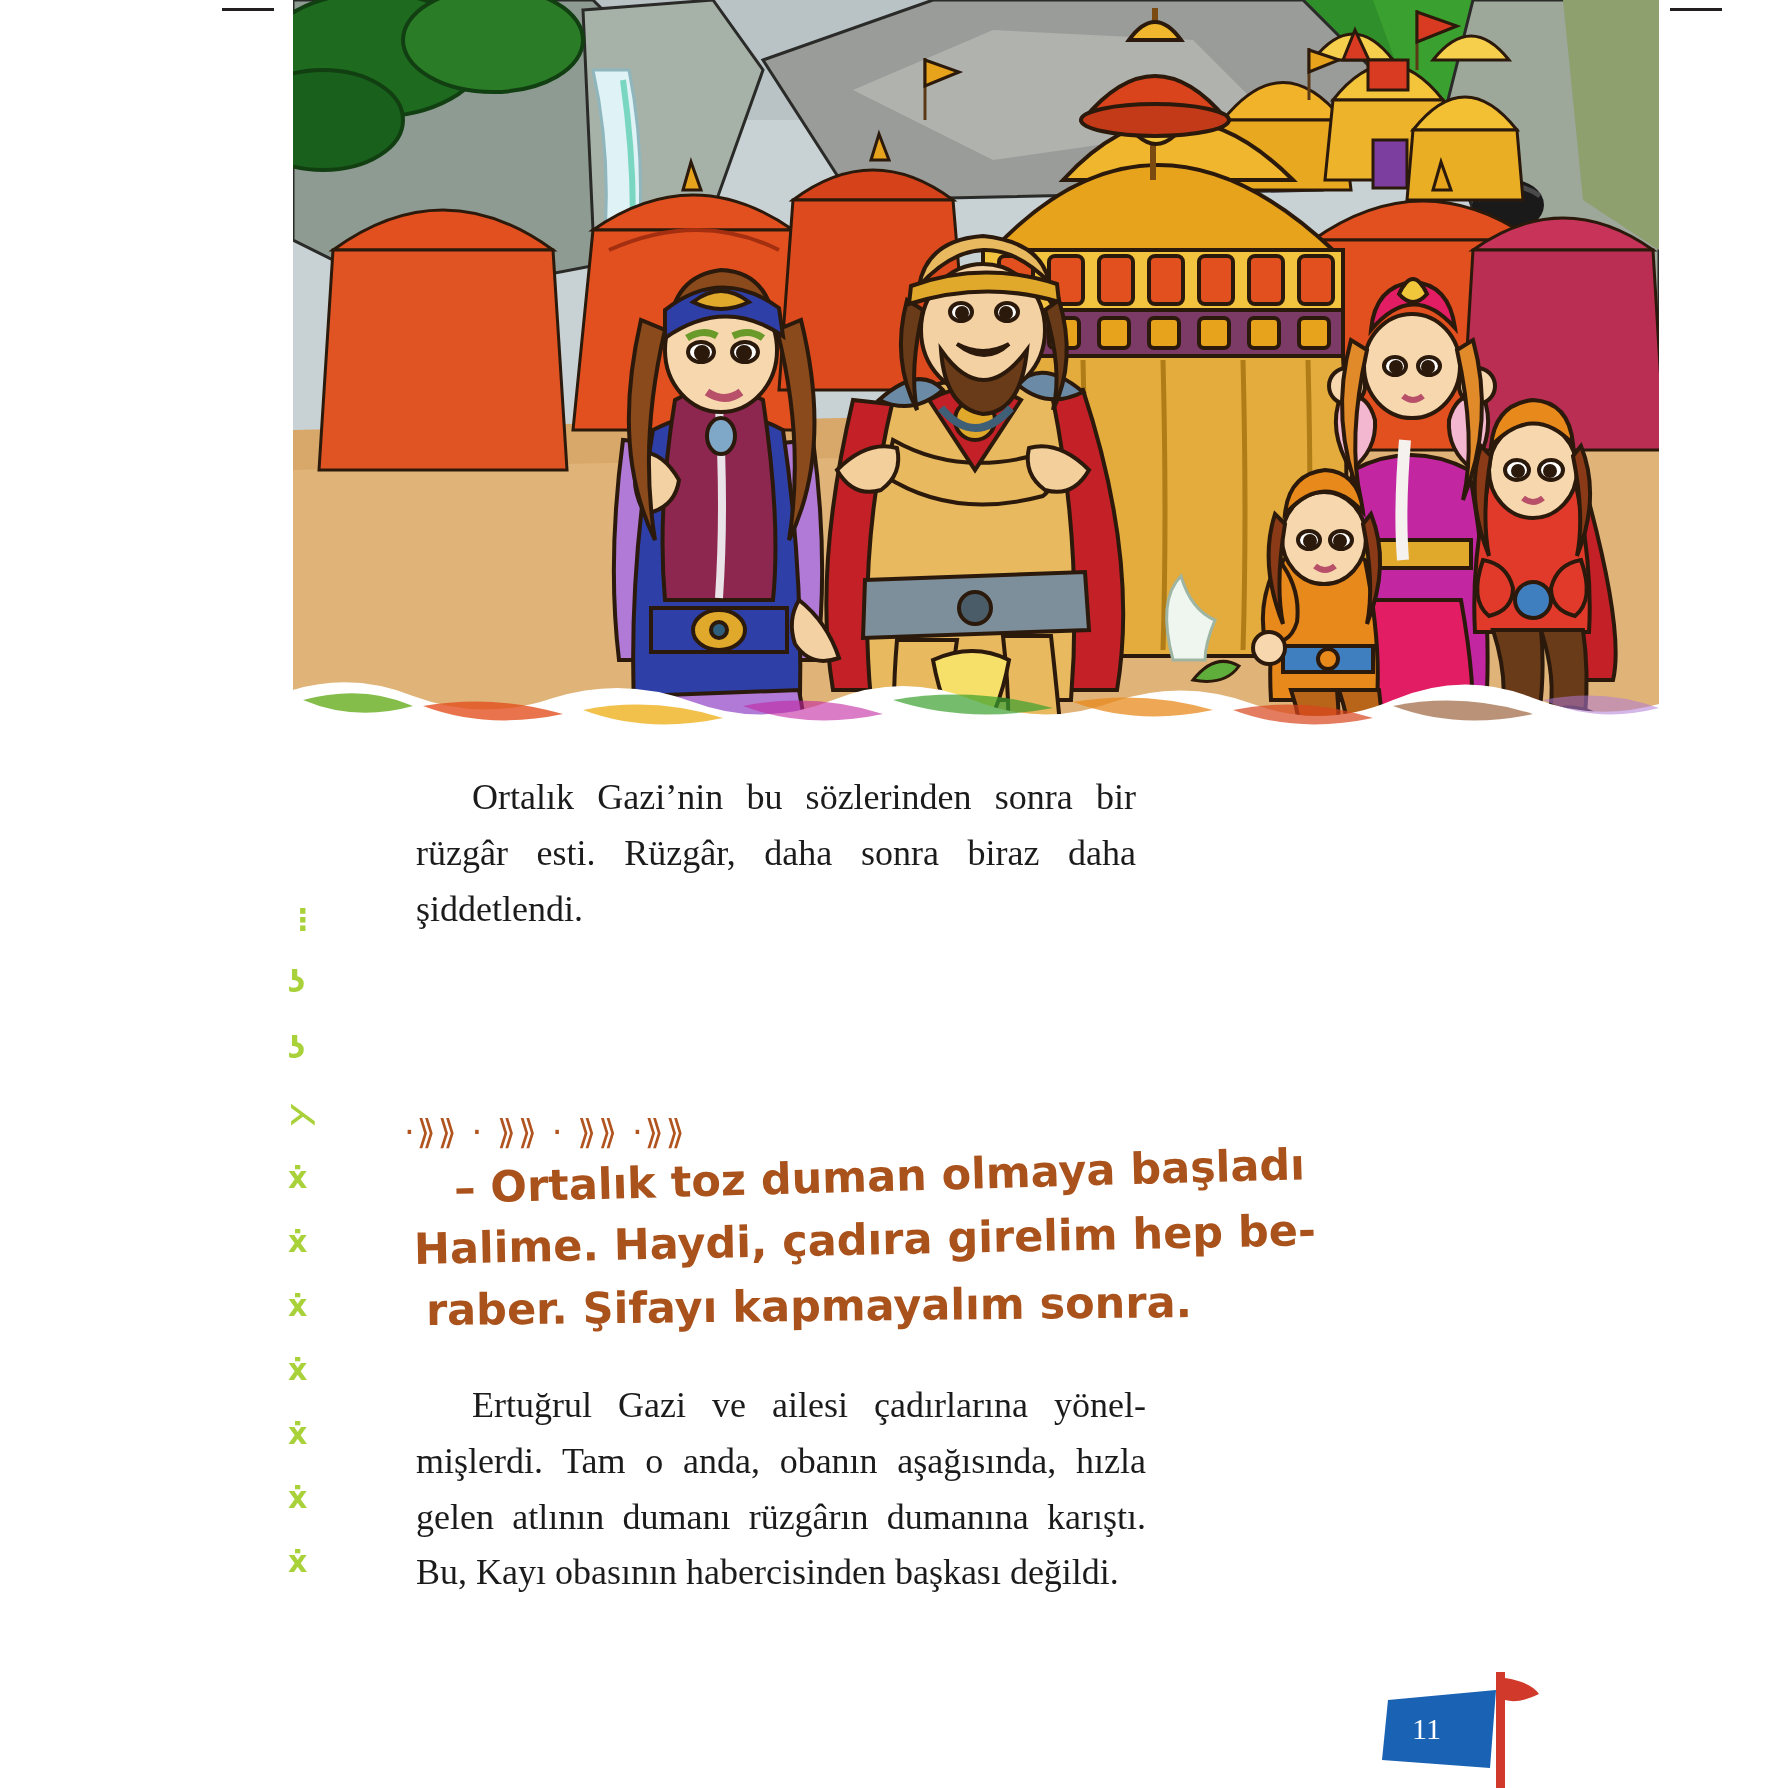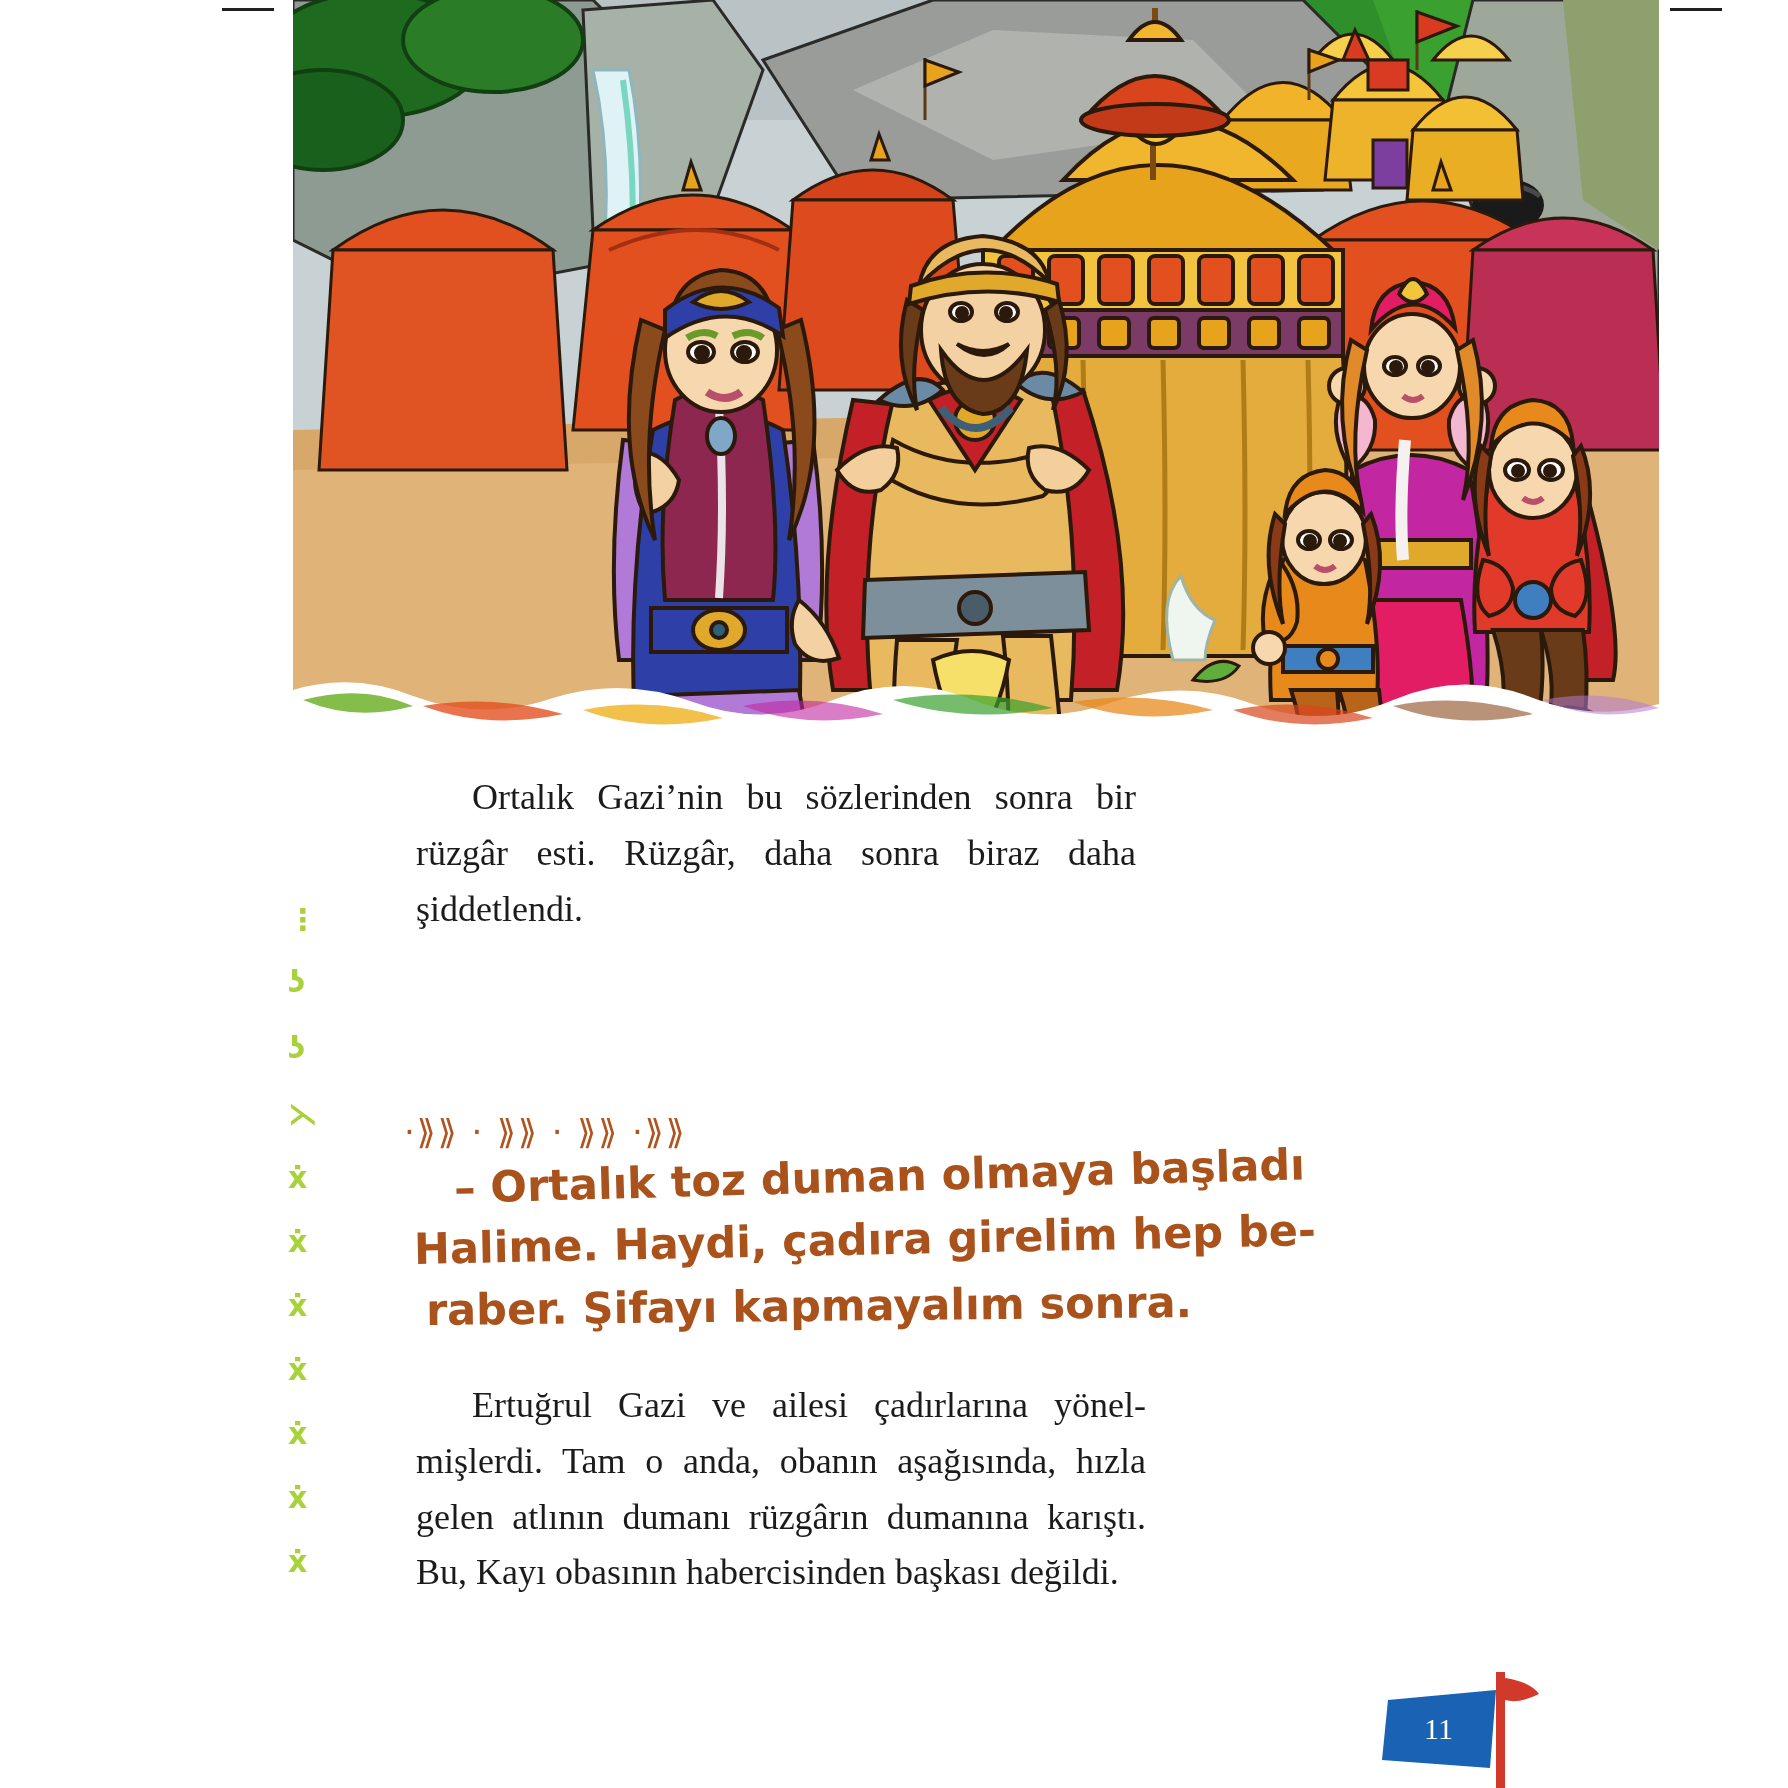--- a/index.html
+++ b/index.html
@@ -108,21 +108,21 @@
   
   #page-flag {
     position: absolute;
     left: 1378px;
     top: 1672px;
     width: 180px;
     height: 116px;
   }
   #page-flag .num {
     position: absolute;
-    left: 46px;
+    left: 34px;
     top: 40px;
     color: #ffffff;
     font-family: "Liberation Serif", serif;
     font-size: 30px;
     z-index: 3;
   }
 </style>
 </head>
 <body>
 

